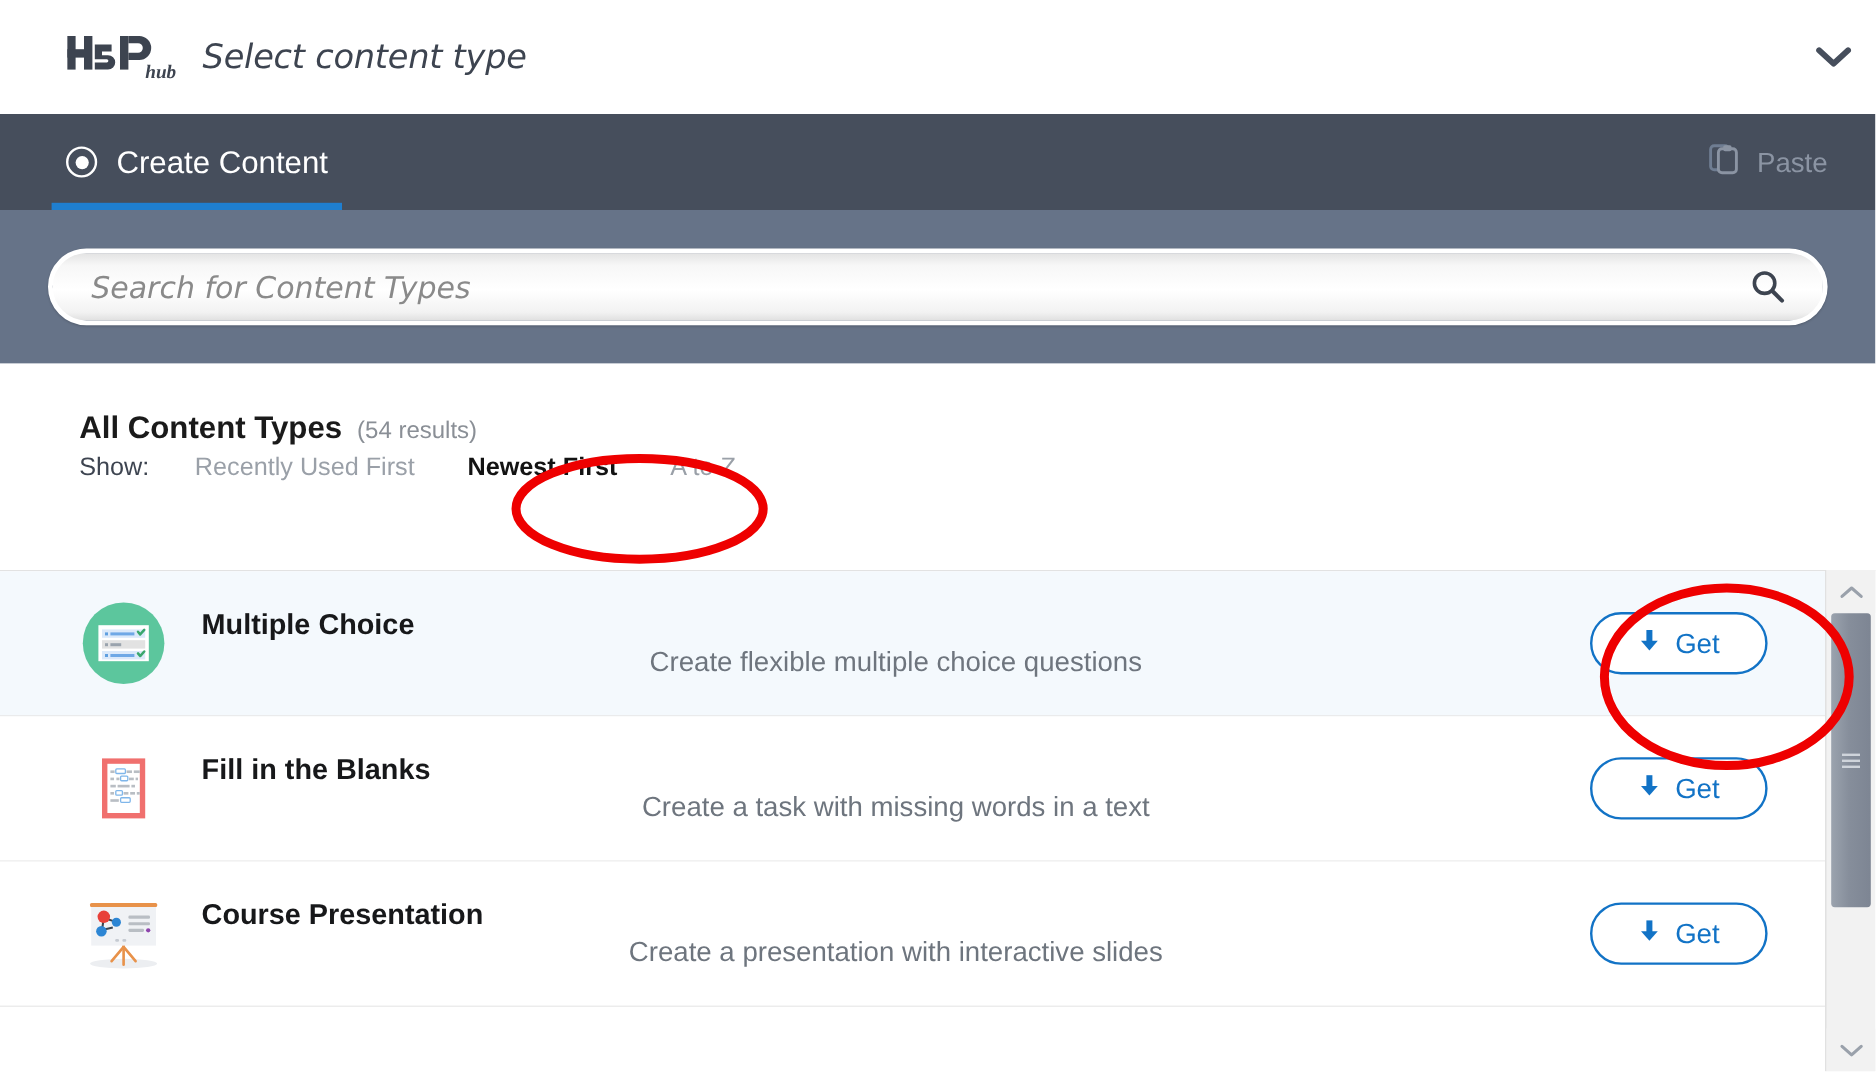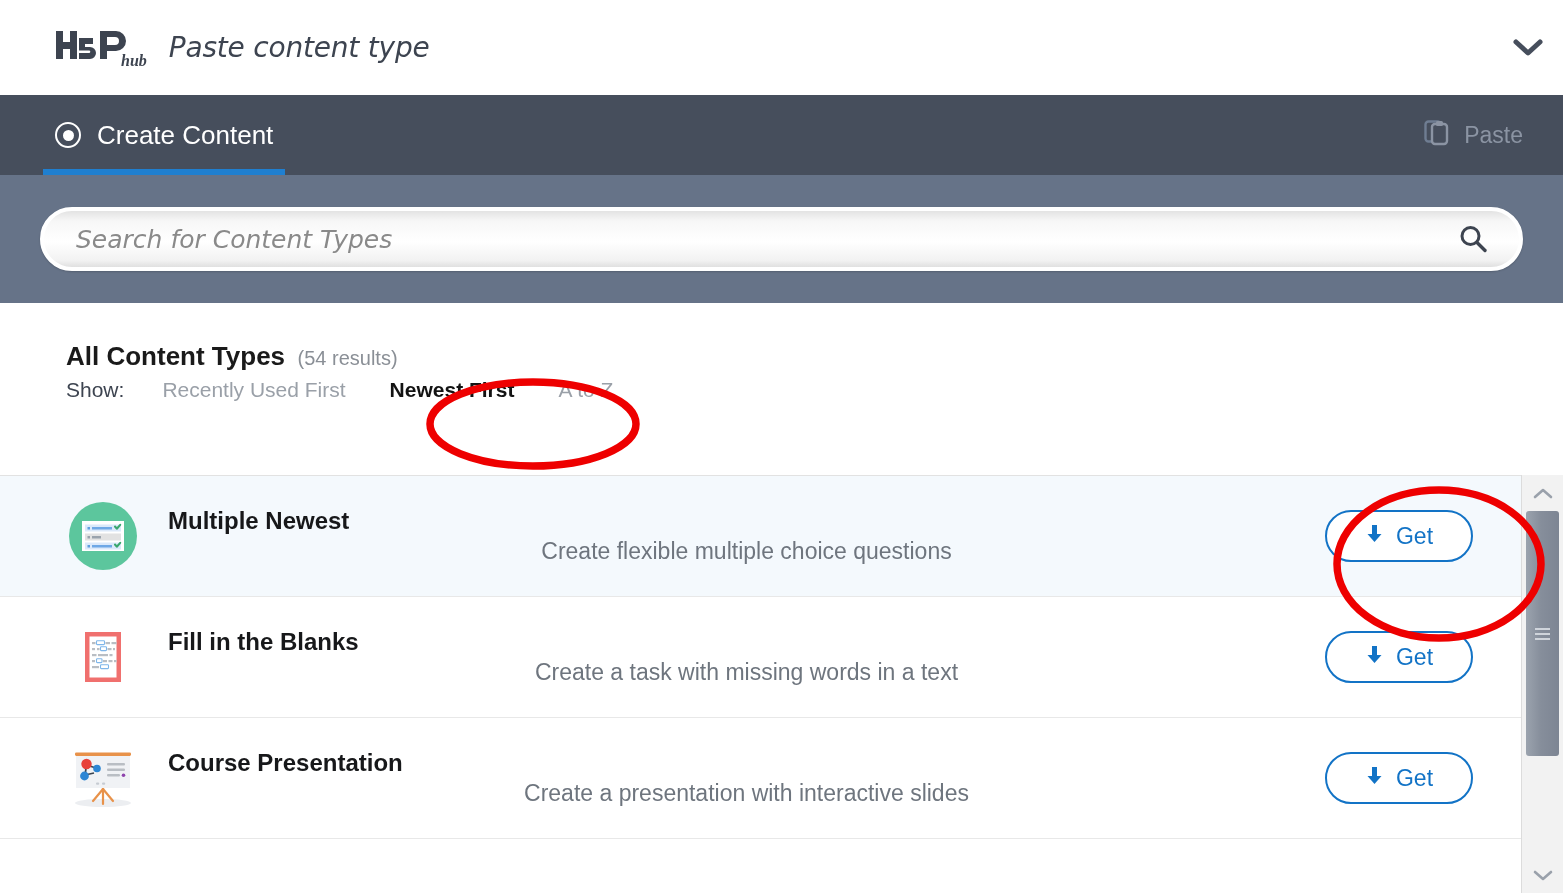--- a/index.html
+++ b/index.html
@@ -354,21 +354,21 @@
 
             <path d="M23 9 h14 v6 h-8 v3 h5 a6 6 0 0 1 0 12 h-11 v-6 h10 a1.3 1.3 0 0 0 0-2.6 h-10 z"></path>
 
             <rect x="44" y="2" width="7" height="28"></rect>
             <path d="M51 2 h9 a10 10 0 0 1 0 20 h-9 v-6 h8 a4 4 0 0 0 0-8 h-8 z"></path>
           </g>
         </svg>
       </span>
       <span class="logo-sub">hub</span>
     </div>
-    <div class="titlebar-title">Paste content type</div>
+    <div class="titlebar-title">Select content type</div>
     <div class="titlebar-spacer"></div>
     <div class="chevron-btn">
       <svg width="30" height="20" viewBox="0 0 30 20" xmlns="http://www.w3.org/2000/svg">
         <path d="M3 4 L15 15 L27 4" stroke="#464e5c" stroke-width="5" fill="none" stroke-linecap="round" stroke-linejoin="round"></path>
       </svg>
     </div>
   </div>
 
   <div class="tabbar">
     <div class="tab active" id="tab-create">
@@ -431,21 +431,21 @@
               <rect x="21.5" y="37" width="2.5" height="2.5" fill="#9aa3ad"></rect>
               <rect x="21.5" y="46" width="2.5" height="2.5" fill="#5f9fe0"></rect>
               <rect x="26" y="28" width="20" height="2.5" fill="#6fa8e6"></rect>
               <rect x="26" y="37" width="9" height="2.5" fill="#9aa3ad"></rect>
               <rect x="26" y="46" width="20" height="2.5" fill="#6fa8e6"></rect>
               <path d="M49 27.5 l1.8 2.2 l3.4-3.8" stroke="#3aa76d" stroke-width="2.1" fill="none" stroke-linecap="round" stroke-linejoin="round"></path>
               <path d="M49 45.5 l1.8 2.2 l3.4-3.8" stroke="#3aa76d" stroke-width="2.1" fill="none" stroke-linecap="round" stroke-linejoin="round"></path>
             </svg>
           </div>
           <div class="item-text">
-            <div class="item-title">Multiple Newest</div>
+            <div class="item-title">Multiple Choice</div>
             <div class="item-desc">Create flexible multiple choice questions</div>
           </div>
           <div class="get-btn">
             <span>
               <svg width="19" height="21" viewBox="0 0 19 21" xmlns="http://www.w3.org/2000/svg">
                 <rect x="7" y="2" width="5" height="10" fill="#1273c6"></rect>
                 <path d="M2.5 11 L9.5 19 L16.5 11 Z" fill="#1273c6"></path>
               </svg>
             </span>
             <span class="get-label">Get</span>

